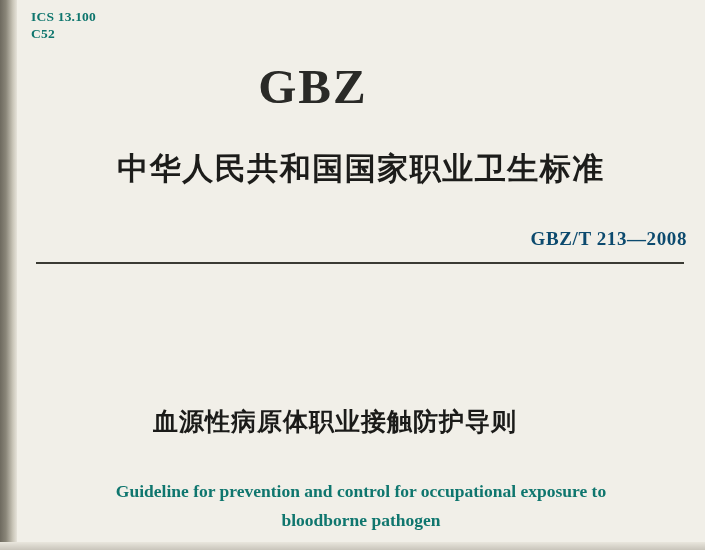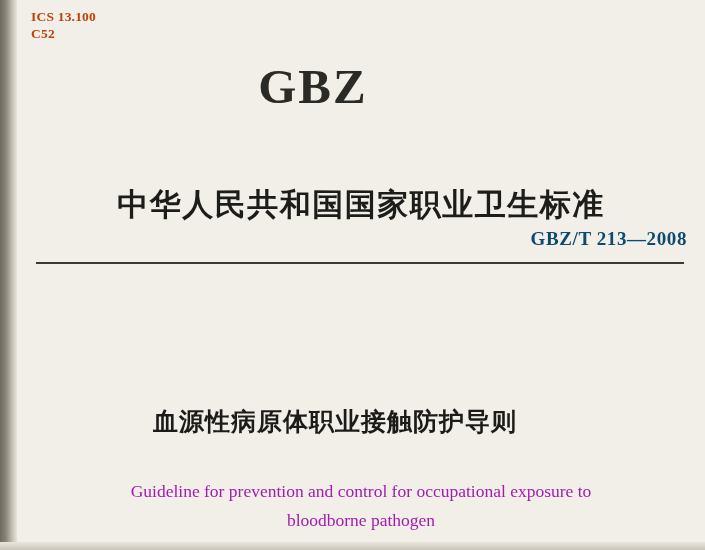--- a/index.html
+++ b/index.html
@@ -45,21 +45,21 @@
     height: 550px;
   }
 
   .ics {
     position: absolute;
     left: 14px;
     top: 8px;
     font-family: "Liberation Serif", serif;
     font-size: 13.5px;
     font-weight: bold;
-    color: #c2410c;
+    color: #0f766e;
     line-height: 17px;
     letter-spacing: 0.2px;
   }
 
   .gbz {
     position: absolute;
     left: 0;
     top: 58px;
     width: 592px;
     text-align: center;
@@ -75,21 +75,20 @@
     left: 0;
     top: 148px;
     width: 688px;
     text-align: center;
     font-family: "DejaVu Sans", sans-serif;
     font-size: 31px;
     font-weight: bold;
     color: #1c1c1a;
     letter-spacing: 1.5px;
     white-space: nowrap;
-    margin-top: 36px;
   }
 
   .std-no {
     position: absolute;
     right: 18px;
     top: 228px;
     font-family: "Liberation Serif", serif;
     font-size: 19px;
     font-weight: bold;
     color: #0c4a6e;
@@ -119,22 +118,22 @@
   }
 
   .en-subject {
     position: absolute;
     left: 60px;
     top: 477px;
     width: 568px;
     text-align: center;
     font-family: "Liberation Serif", serif;
     font-size: 17.5px;
-    font-weight: normal;
-    color: #a21caf;
+    font-weight: bold;
+    color: #0f766e;
     line-height: 29px;
   }
 </style>
 </head>
 <body>
 
 <div class="page">
 
   <div class="left-edge"></div>
 

